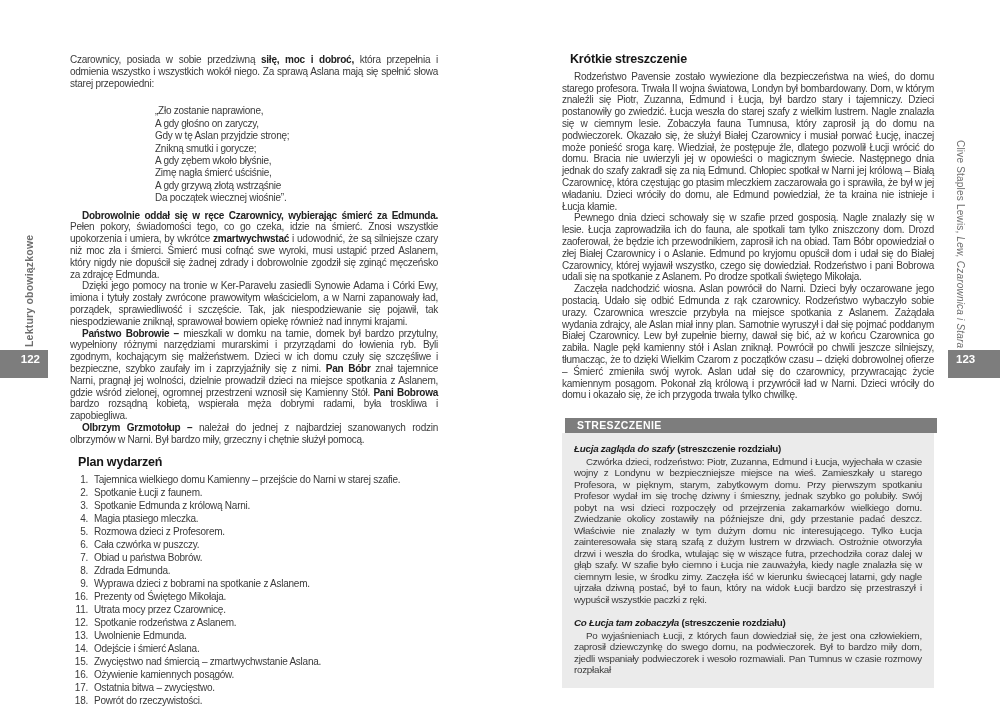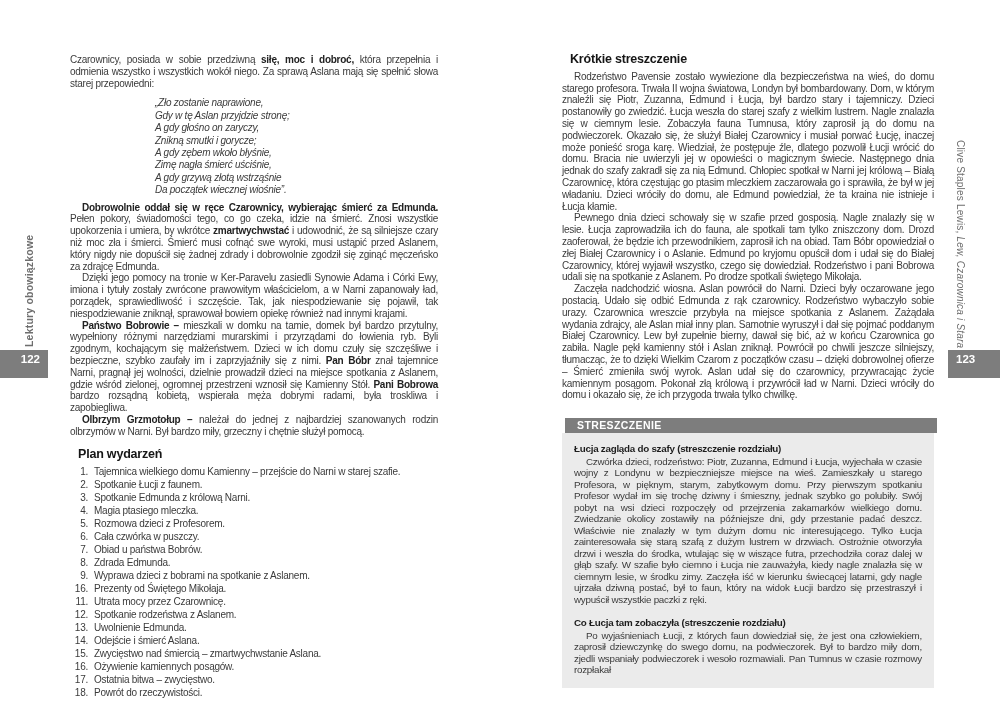--- a/index.html
+++ b/index.html
@@ -10,21 +10,21 @@
   }
   
   .col{position:absolute;top:54px;font-size:10px;line-height:11.8px;letter-spacing:-0.25px;}
   .col-left{left:70px;width:368px;}
   .col-right{left:562px;width:372px;}
   p{margin:0;text-align:justify;}
   .para{text-indent:12px;}
   .intro{text-indent:0;}
   .b{font-weight:bold;color:#222;}
   
-  .poem{margin:8px 0 5px 85px;font-style:italic;line-height:12.4px;}
+  .poem{margin:16px 0 5px 85px;line-height:12.4px;}
   .poem-line{white-space:nowrap;}
   
   .h2{font-weight:bold;color:#161616;font-size:12.5px;letter-spacing:-0.2px;margin:0 0 5px 0;padding-left:8px;}
   .plan-heading{margin-top:11px;margin-bottom:5px;}
   
   .plan-item{display:flex;line-height:13px;}
   .plan-item .num{width:18px;text-align:right;flex:0 0 18px;}
   .plan-item .ptext{padding-left:6px;text-align:left;}
   
   .summary-paragraphs p{margin:0;}
@@ -33,21 +33,21 @@
     position:absolute;left:565px;top:418px;width:372px;height:15px;
     background:#7d7d7d;color:#ffffff;font-weight:bold;font-size:10.5px;
     line-height:15px;padding-left:12px;box-sizing:border-box;letter-spacing:0.4px;
   }
   .stresz-box{
     position:absolute;left:562px;top:433px;width:372px;height:255px;
     background:#ebebeb;box-sizing:border-box;padding:10px 12px 10px 12px;overflow:hidden;
     font-size:9.8px;line-height:11.5px;letter-spacing:-0.25px;
   }
   .sec-title{font-weight:bold;color:#1d1d1d;margin:0 0 1px 0;}
-  .sec-title .ti{}
+  .sec-title .ti{font-style:italic;}
   .sec-text{text-indent:12px;text-align:justify;margin:0;color:#3b3b3b;}
   .box-section + .box-section{margin-top:12px;}
   
   .sidebar-left-label{
     position:absolute;left:23px;top:247px;height:100px;
     writing-mode:vertical-rl;transform:rotate(180deg);
     font-size:10.5px;font-weight:bold;color:#6e6e6e;letter-spacing:0.2px;white-space:nowrap;
   }
   .sidebar-right-label{
     position:absolute;left:955px;top:140px;height:210px;
@@ -65,22 +65,22 @@
 </head>
 <body>
 
 <div class="sidebar-left-label">Lektury obowiązkowe</div>
 <div class="pagenum pagenum-left">122</div>
 
 <div class="col col-left">
   <p class="intro"><span>Czarownicy, posiada w sobie przedziwną </span><span class="b">siłę, moc i dobroć,</span><span> która przepełnia i odmienia wszystko i wszystkich wokół niego. Za sprawą Aslana mają się spełnić słowa starej przepowiedni:</span></p>
   <div class="poem">
       <div class="poem-line">„Zło zostanie naprawione,</div>
+      <div class="poem-line">A gdy głośno on zaryczy,</div>
       <div class="poem-line">Gdy w tę Aslan przyjdzie stronę;</div>
-      <div class="poem-line">A gdy głośno on zaryczy,</div>
       <div class="poem-line">Znikną smutki i gorycze;</div>
       <div class="poem-line">A gdy zębem wkoło błyśnie,</div>
       <div class="poem-line">Zimę nagła śmierć uściśnie,</div>
       <div class="poem-line">A gdy grzywą złotą wstrząśnie</div>
       <div class="poem-line">Da początek wiecznej wiośnie”.</div>
     </div>
   <div>
       <p class="para"><span class="b">Dobrowolnie oddał się w ręce Czarownicy, wybierając śmierć za Edmunda.</span><span> Pełen pokory, świadomości tego, co go czeka, idzie na śmierć. Znosi wszystkie upokorzenia i umiera, by wkrótce </span><span class="b">zmartwychwstać</span><span> i udowodnić, że są silniejsze czary niż moc zła i śmierci. Śmierć musi cofnąć swe wyroki, musi ustąpić przed Aslanem, który nigdy nie dopuścił się żadnej zdrady i dobrowolnie zgodził się zginąć męczeńsko za zdrajcę Edmunda.</span></p>
       <p class="para"><span>Dzięki jego pomocy na tronie w Ker-Paravelu zasiedli Synowie Adama i Córki Ewy, imiona i tytuły zostały zwrócone prawowitym właścicielom, a w Narni zapanowały ład, porządek, sprawiedliwość i szczęście. Tak, jak niespodziewanie się pojawił, tak niespodziewanie zniknął, sprawował bowiem opiekę również nad innymi krajami.</span></p>
       <p class="para"><span class="b">Państwo Bobrowie –</span><span> mieszkali w domku na tamie, domek był bardzo przytulny, wypełniony różnymi narzędziami murarskimi i przyrządami do łowienia ryb. Byli zgodnym, kochającym się małżeństwem. Dzieci w ich domu czuły się szczęśliwe i bezpieczne, szybko zaufały im i zaprzyjaźniły się z nimi. </span><span class="b">Pan Bóbr</span><span> znał tajemnice Narni, pragnął jej wolności, dzielnie prowadził dzieci na miejsce spotkania z Aslanem, gdzie wśród zielonej, ogromnej przestrzeni wznosił się Kamienny Stół. </span><span class="b">Pani Bobrowa</span><span> bardzo rozsądną kobietą, wspierała męża dobrymi radami, była troskliwa i zapobiegliwa.</span></p>

